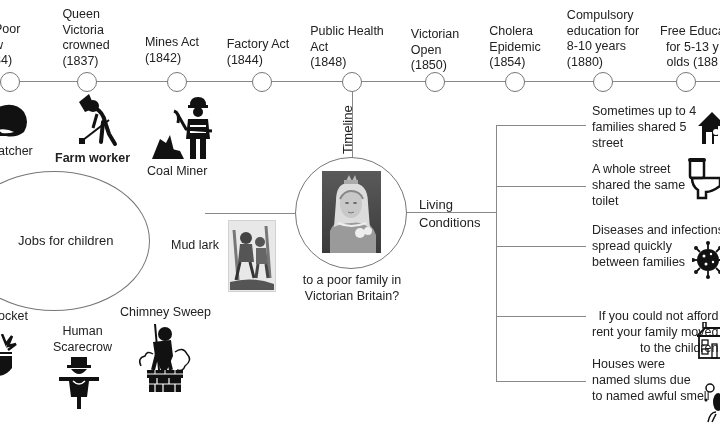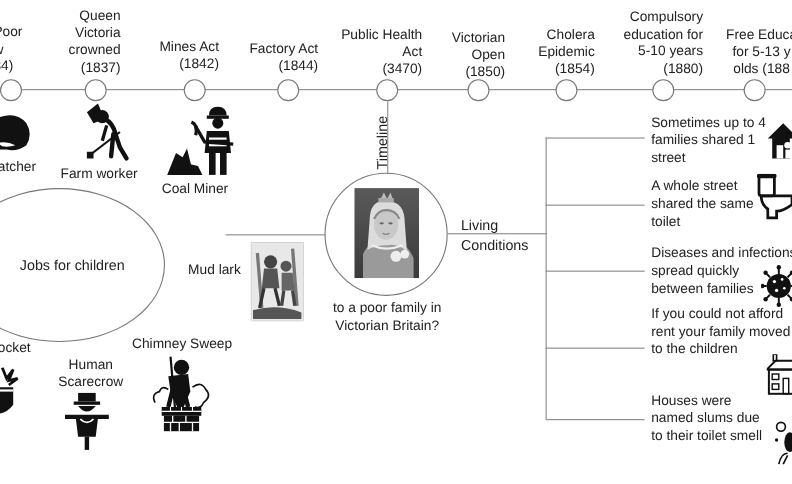--- a/index.html
+++ b/index.html
@@ -1,19 +1,19 @@
 <!DOCTYPE html>
 <html><head>
 <meta charset="utf-8">
 <style>
   html,body{margin:0;padding:0;background:#fff;}
   body{width:720px;height:440px;position:relative;overflow:hidden;font-family:"Liberation Sans",sans-serif;color:#222;}
   .abs{position:absolute;}
   .lbl{position:absolute;font-size:12.5px;line-height:15.5px;text-align:center;color:#222;white-space:nowrap;}
-  .ev{position:absolute;font-size:12.5px;line-height:15.5px;text-align:right;color:#222;white-space:nowrap;transform:translateX(-50%);}
+  .ev{position:absolute;font-size:12.5px;line-height:15.5px;text-align:left;color:#222;white-space:nowrap;transform:translateX(-50%);}
   .node{position:absolute;width:20px;height:20px;border:1.3px solid #777;border-radius:50%;background:#fff;box-sizing:border-box;transform:translate(-50%,-50%);}
   .hline{position:absolute;height:0;border-top:1.3px solid #888;}
   .vline{position:absolute;width:0;border-left:1.3px solid #888;}
   .lc{position:absolute;font-size:12.5px;line-height:16px;color:#222;white-space:nowrap;left:592px;}
   .icon{position:absolute;}
   svg{display:block;}
 </style>
 </head>
 <body>
 
@@ -34,36 +34,36 @@
   <div>Mines Act</div>
   <div>(1842)</div>
 </div>
 <div class="ev" style="left:258px;top:37px;">
   <div>Factory Act</div>
   <div>(1844)</div>
 </div>
 <div class="ev" style="left:347px;top:24px;">
   <div>Public Health</div>
   <div>Act</div>
-  <div>(3470)</div>
+  <div>(1848)</div>
 </div>
 <div class="ev" style="left:435px;top:27px;">
   <div>Victorian</div>
   <div>Open</div>
   <div>(1850)</div>
 </div>
 <div class="ev" style="left:515px;top:24px;">
   <div>Cholera</div>
   <div>Epidemic</div>
   <div>(1854)</div>
 </div>
 <div class="ev" style="left:603px;top:8px;">
   <div>Compulsory</div>
   <div>education for</div>
-  <div>5-10 years</div>
+  <div>8-10 years</div>
   <div>(1880)</div>
 </div>
 <div class="ev" style="left:660px;top:24px;transform:none;text-align:center;">
   <div>Free Educa</div>
   <div>for 5-13 y</div>
   <div>olds (188</div>
 </div>
 
 <div class="node" style="left:10px;top:82px;"></div>
 <div class="node" style="left:87px;top:82px;"></div>
@@ -124,21 +124,21 @@
   <svg width="48" height="54" viewBox="0 0 48 54">
     <path d="M4 8 L14 0 L20 14 L10 18Z" fill="#111"></path>
     <circle cx="18" cy="12" r="6" fill="#111"></circle>
     <path d="M20 14 Q28 18 30 28 L34 40 L40 50" stroke="#111" stroke-width="4" fill="none" stroke-linecap="round"></path>
     <path d="M28 28 L26 48" stroke="#111" stroke-width="4" stroke-linecap="round"></path>
     <path d="M22 20 L18 34" stroke="#111" stroke-width="3"></path>
     <path d="M34 26 L8 46" stroke="#111" stroke-width="2"></path>
     <path d="M4 44 L10 44 L10 50 L4 50Z" fill="#111"></path>
   </svg>
 </div>
-<div class="lbl" style="left:55px;top:151px;">Farm worker</div>
+<div class="lbl" style="left:55px;top:151px;font-weight:bold;">Farm worker</div>
 
 <div class="icon" style="left:150px;top:95px;">
   <svg width="70" height="66" viewBox="0 0 70 66">
     <path d="M40 10 Q40 2 48 2 Q56 2 56 10Z" fill="#111"></path>
     <rect x="38" y="10" width="20" height="3" fill="#111"></rect>
     <circle cx="48" cy="17" r="5" fill="#111"></circle>
     <path d="M38 24 L58 24 L60 44 L36 44Z" fill="#111"></path>
     <rect x="40" y="30" width="16" height="2" fill="#fff"></rect>
     <rect x="40" y="36" width="16" height="2" fill="#fff"></rect>
     <rect x="40" y="44" width="6" height="20" fill="#111"></rect>
@@ -214,43 +214,43 @@
 </div>
 <div class="vline" style="left:496px;top:125px;height:256px;"></div>
 <div class="hline" style="left:496px;top:125px;width:90px;"></div>
 <div class="hline" style="left:496px;top:186px;width:90px;"></div>
 <div class="hline" style="left:496px;top:246px;width:90px;"></div>
 <div class="hline" style="left:496px;top:316px;width:90px;"></div>
 <div class="hline" style="left:496px;top:381px;width:90px;"></div>
 
 <div class="lc" style="top:103px;">
   <div>Sometimes up to 4</div>
-  <div>families shared 1</div>
+  <div>families shared 5</div>
   <div>street</div>
 </div>
 <div class="lc" style="top:161px;">
   <div>A whole street</div>
   <div>shared the same</div>
   <div>toilet</div>
 </div>
 <div class="lc" style="top:222px;">
 
   <div>Diseases and infections</div>
   <div>spread quickly</div>
   <div>between families</div>
 </div>
-<div class="lc" style="top:277px;">
+<div class="lc" style="top:308px;text-align:right;">
   <div>If you could not afford</div>
   <div>rent your family moved</div>
   <div>to the children</div>
 </div>
 <div class="lc" style="top:356px;">
   <div>Houses were</div>
   <div>named slums due</div>
-  <div>to their toilet smell</div>
+  <div>to named awful smell</div>
 </div>
 
 <div class="icon" style="left:698px;top:110px;">
   <svg width="24" height="36" viewBox="0 0 24 36">
     <path d="M0 16 L14 2 L24 12 L24 16 L20 16 L20 34 L4 34 L4 16Z" fill="#111"></path>
     <rect x="8" y="22" width="6" height="12" fill="#fff"></rect>
     <circle cx="18" cy="22" r="3" fill="#fff"></circle>
     <rect x="16" y="26" width="6" height="8" fill="#fff"></rect>
   </svg>
 </div>

